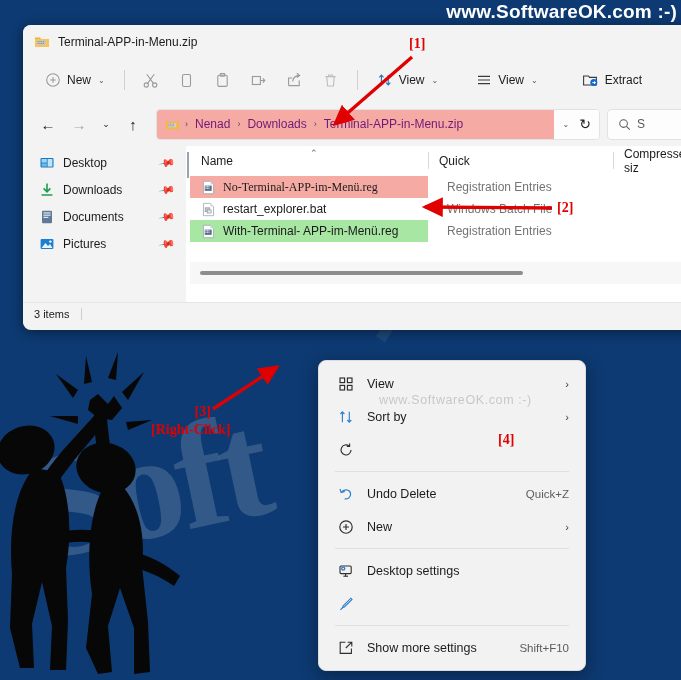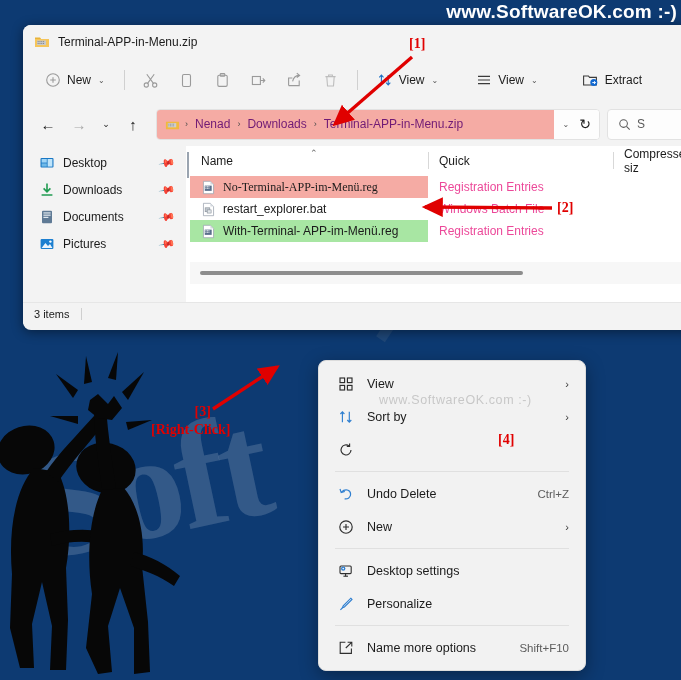--- a/index.html
+++ b/index.html
@@ -285,22 +285,22 @@
   .row .cell-name {
     width: 238px;
     display: flex;
     align-items: center;
     gap: 7px;
     padding-left: 11px;
     height: 100%;
   }
   .row .cell-type {
     width: 185px;
-    padding-left: 11px;
-    color: #ec4899;
+    padding-left: 19px;
+    color: #737373;
   }
   .row.hl-red .cell-name { background: #f5aba4; font-family: Liberation Serif, serif; }
   .row.hl-green .cell-name { background: #a8e6a3; }
   .fileico { width: 15px; height: 15px; flex-shrink: 0; }
 
   .hscroll-wrap {
     height: 22px;
     background: #f7f7f7;
     display: flex;
     align-items: center;
@@ -787,21 +787,21 @@
     <div class="ctx-sep"></div>
 
     <div class="ctx-item">
       <span class="ci-icon">
         <svg width="16" height="16" viewBox="0 0 16 16">
           <path d="M3.4 6.2 C7 2.4 12.4 3.6 12.6 8 C12.8 11.4 9.6 13.4 6.6 12.8" fill="none" stroke="#2f7fd0" stroke-width="1.2"></path>
           <path d="M2 3 L3.2 6.6 L6.8 5.4" fill="none" stroke="#2f7fd0" stroke-width="1.2"></path>
         </svg>
       </span>
       <span class="ci-label">Undo Delete</span>
-      <span class="ci-accel">Ctrl+Z</span>
+      <span class="ci-accel">Quick+Z</span>
     </div>
 
     <div class="ctx-item">
       <span class="ci-icon">
         <svg width="16" height="16" viewBox="0 0 16 16">
           <circle cx="8" cy="8" r="6.2" fill="none" stroke="#2f2f2f" stroke-width="1.15"></circle>
           <path d="M8 5 V11 M5 8 H11" stroke="#2f2f2f" stroke-width="1.15"></path>
         </svg>
       </span>
       <span class="ci-label">New</span>
@@ -823,33 +823,32 @@
       <span class="ci-label">Desktop settings</span>
     </div>
 
     <div class="ctx-item">
       <span class="ci-icon">
         <svg width="16" height="16" viewBox="0 0 16 16">
           <path d="M12.8 2.2 L14 3.4 L6.4 11 L4.4 11.8 L5.2 9.8 Z" fill="none" stroke="#2f7fd0" stroke-width="1.1"></path>
           <path d="M4.4 11.8 L2.4 13.8" stroke="#2f7fd0" stroke-width="1.1"></path>
         </svg>
       </span>
-      <span class="ci-label">Personalize</span>
     </div>
 
     <div class="ctx-sep"></div>
 
     <div class="ctx-item">
       <span class="ci-icon">
         <svg width="16" height="16" viewBox="0 0 16 16">
           <path d="M7.4 2.2 H2.2 V13.4 H13.4 V8.4" fill="none" stroke="#2f2f2f" stroke-width="1.1"></path>
           <path d="M7.8 8 L13.6 2.3 M9.6 2.2 H13.8 V6.4" fill="none" stroke="#2f2f2f" stroke-width="1.1"></path>
         </svg>
       </span>
-      <span class="ci-label">Name more options</span>
+      <span class="ci-label">Show more settings</span>
       <span class="ci-accel">Shift+F10</span>
     </div>
   </div>
 
   <svg class="arrow-layer" viewBox="0 0 681 680">
     <defs>
       <marker id="ah" markerWidth="7" markerHeight="7" refX="5.4" refY="3" orient="auto">
         <path d="M0,0 L6.4,3 L0,6 Z" fill="#e00000"></path>
       </marker>
     </defs>

